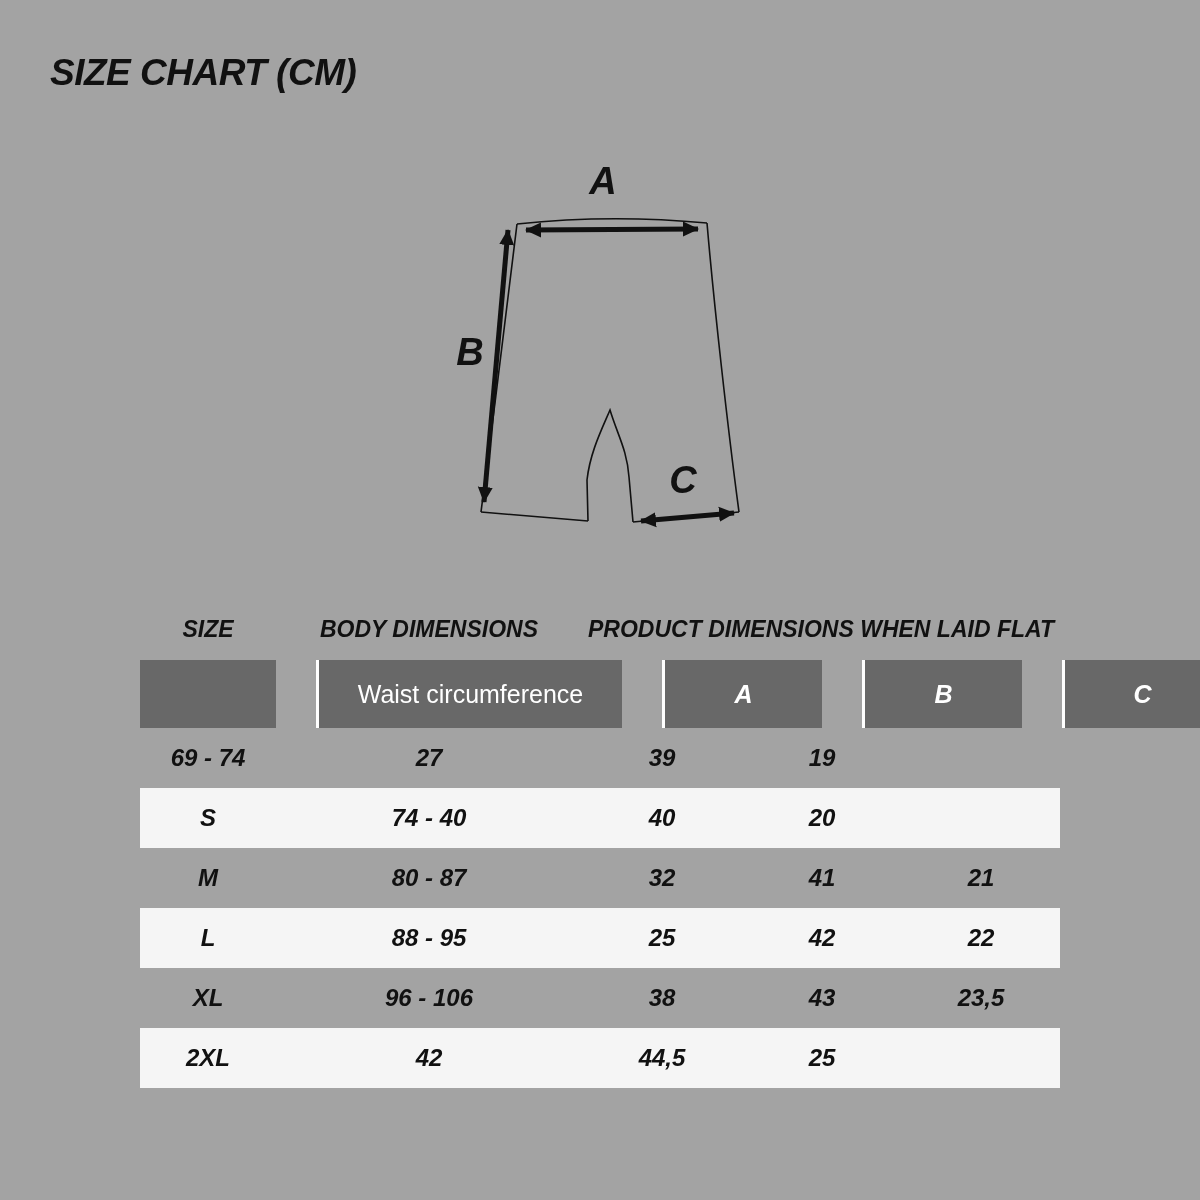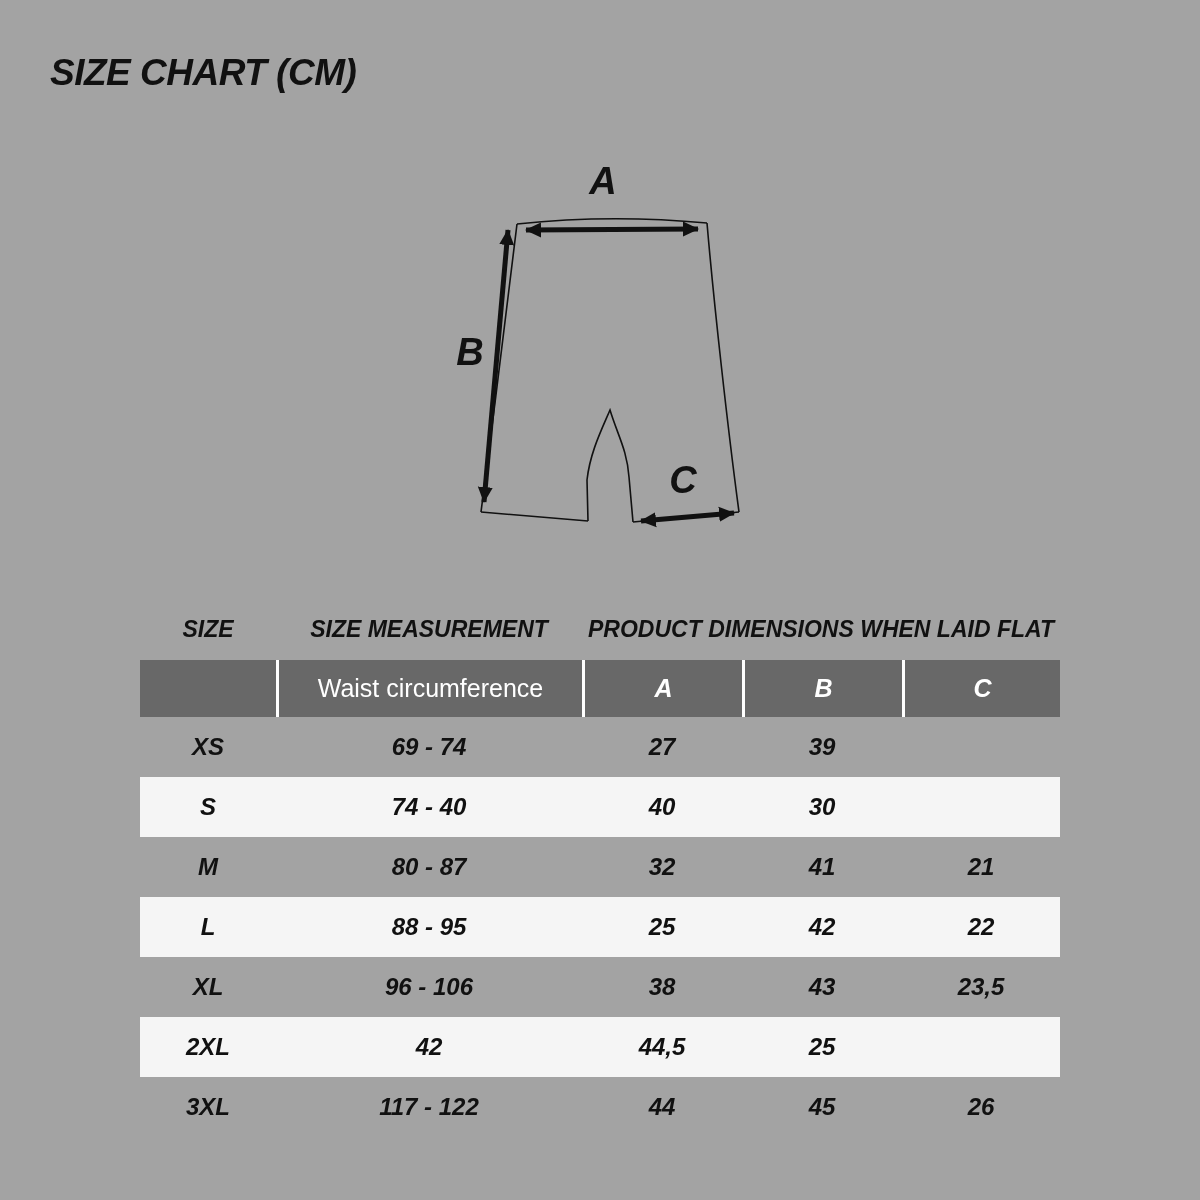--- a/index.html
+++ b/index.html
@@ -65,21 +65,22 @@
     text-align: center;
     font-size: 23px;
     font-weight: bold;
     font-style: italic;
     color: #111111;
     white-space: nowrap;
   }
   .header-row {
     display: grid;
     grid-template-columns: 136px 306px 160px 160px 158px;
-    height: 57px;
+    height: 68px;
+    gap: 40px;
   }
   .header-cell {
     background: #686868;
     color: #ffffff;
     display: flex;
     align-items: center;
     justify-content: center;
     font-size: 25px;
     box-sizing: border-box;
   }
@@ -137,44 +138,44 @@
       <text x="163" y="44" text-anchor="middle">A</text>
       <text x="30" y="215" text-anchor="middle">B</text>
       <text x="243" y="343" text-anchor="middle">C</text>
     </svg>
   </div>
 
   <div class="size-table">
 
     <div class="group-row">
       <div class="group-label">SIZE</div>
-      <div class="group-label">SIZE MEASUREMENT</div>
+      <div class="group-label">BODY DIMENSIONS</div>
       <div class="group-label">PRODUCT DIMENSIONS WHEN LAID FLAT</div>
     </div>
 
     <div class="header-row">
       <div class="header-cell plain"></div>
       <div class="header-cell plain">Waist circumference</div>
       <div class="header-cell dim">A</div>
       <div class="header-cell dim">B</div>
       <div class="header-cell dim">C</div>
     </div>
 
     <div class="data-row">
-      <div class="data-cell">XS</div>
       <div class="data-cell">69 - 74</div>
       <div class="data-cell">27</div>
       <div class="data-cell">39</div>
+      <div class="data-cell">19</div>
     </div>
 
     <div class="data-row striped">
       <div class="data-cell">S</div>
       <div class="data-cell">74 - 40</div>
       <div class="data-cell">40</div>
-      <div class="data-cell">30</div>
+      <div class="data-cell">20</div>
     </div>
 
     <div class="data-row">
       <div class="data-cell">M</div>
       <div class="data-cell">80 - 87</div>
       <div class="data-cell">32</div>
       <div class="data-cell">41</div>
       <div class="data-cell">21</div>
     </div>
 
@@ -194,22 +195,15 @@
       <div class="data-cell">23,5</div>
     </div>
 
     <div class="data-row striped">
       <div class="data-cell">2XL</div>
       <div class="data-cell">42</div>
       <div class="data-cell">44,5</div>
       <div class="data-cell">25</div>
     </div>
 
-    <div class="data-row">
-      <div class="data-cell">3XL</div>
-      <div class="data-cell">117 - 122</div>
-      <div class="data-cell">44</div>
-      <div class="data-cell">45</div>
-      <div class="data-cell">26</div>
-    </div>
 
   </div>
 </div>
 
 </body></html>

